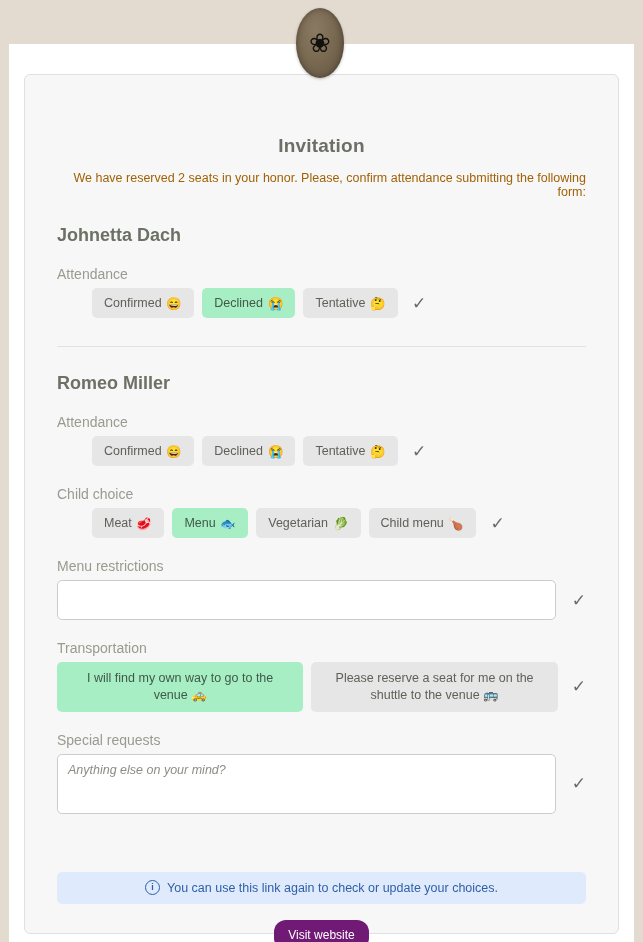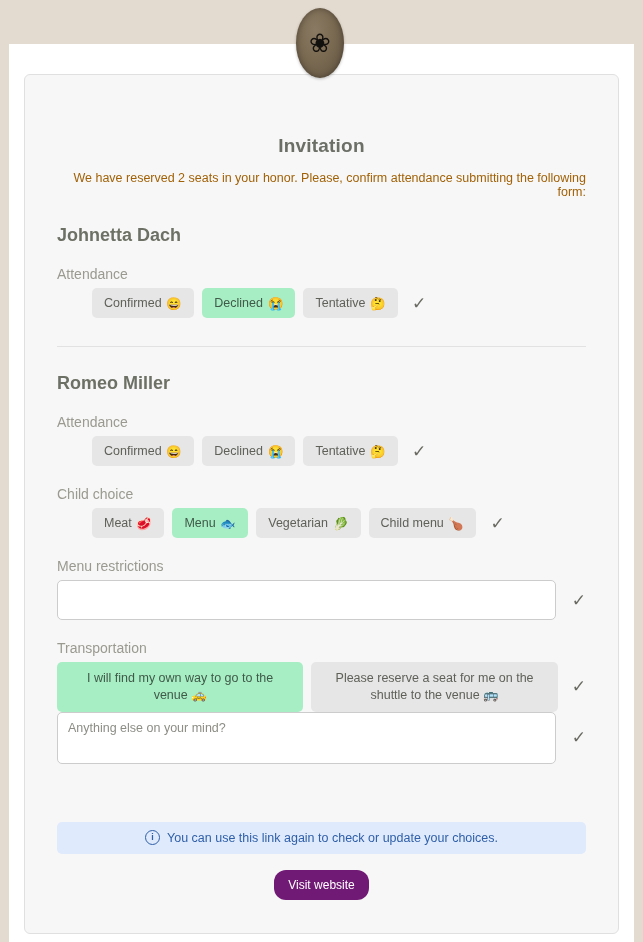--- a/index.html
+++ b/index.html
@@ -153,21 +153,22 @@
     border: 1px solid #ccc;
     border-radius: 5px;
     background: #ffffff;
     padding: 8px 10px;
     font-family: "Liberation Sans", sans-serif;
     font-size: 12.5px;
     color: #555;
     outline: none;
   }
   textarea.ta.tall {
-    height: 52px;
+    height: 60px;
+    font-style: italic;
   }
   textarea.ta::placeholder { color: #8d8d86; }
   .transport-row {
     display: flex;
     align-items: center;
     gap: 8px;
   }
   .big-opt {
     width: 278px;
     min-height: 44px;
@@ -315,20 +316,21 @@
           <span class="check">✓</span>
         </div>
 
         <div class="field-label">Transportation</div>
         <div class="transport-row">
           <div class="big-opt selected">I will find my own way to go to the venue 🚕</div>
           <div class="big-opt">Please reserve a seat for me on the shuttle to the venue 🚌</div>
           <span class="check">✓</span>
         </div>
 
+        <div class="field-label">Special requests</div>
         <div class="textarea-row">
           <textarea class="ta tall" placeholder="Anything else on your mind?" style=""></textarea>
           <span class="check">✓</span>
         </div>
       </div>
 
       <div class="info-banner">
         <span class="info-icon">i</span>
         <span>You can use this link again to check or update your choices.</span>
       </div>

